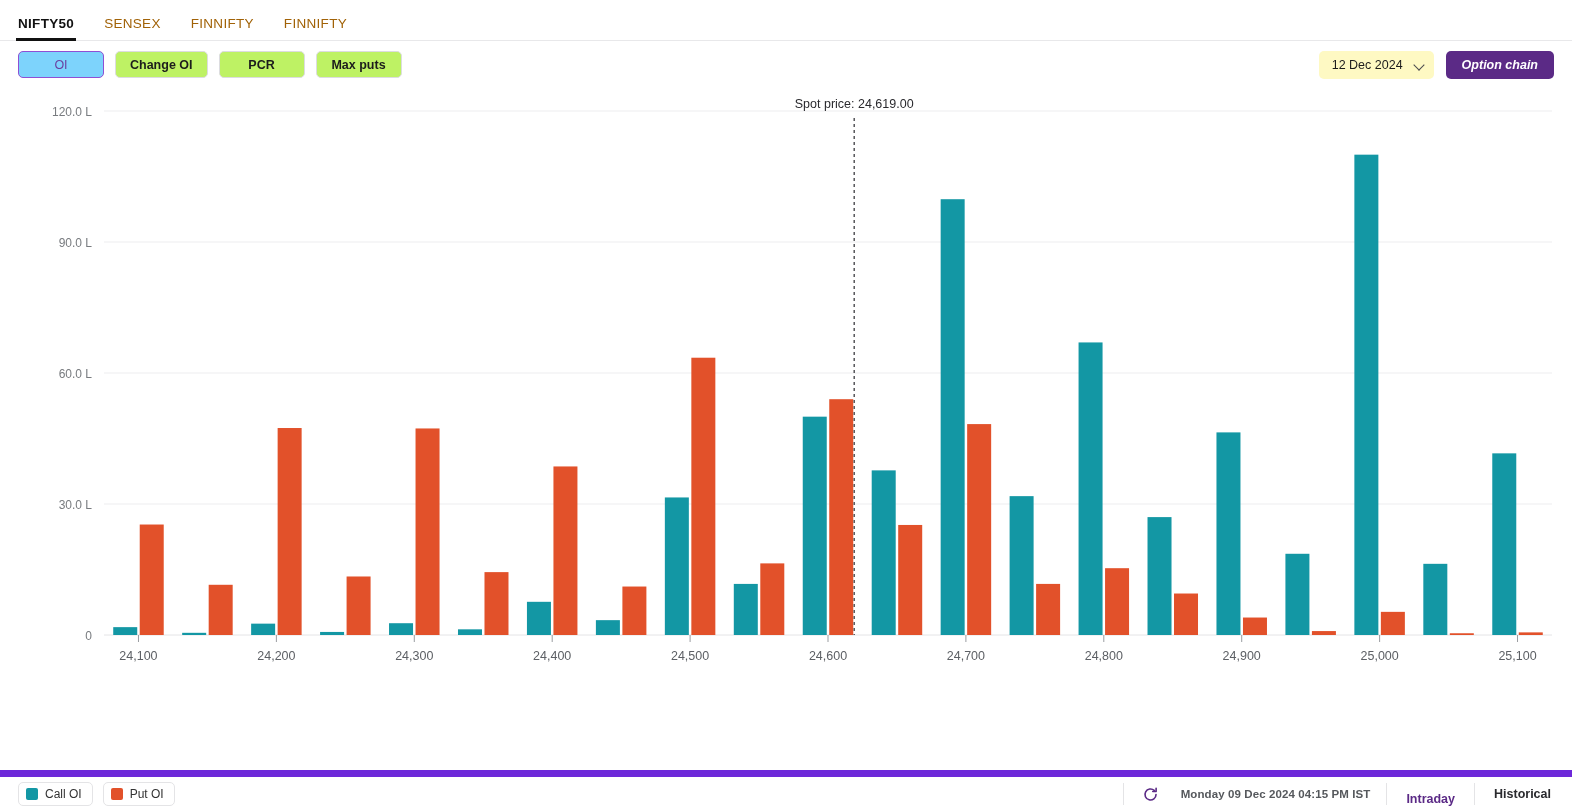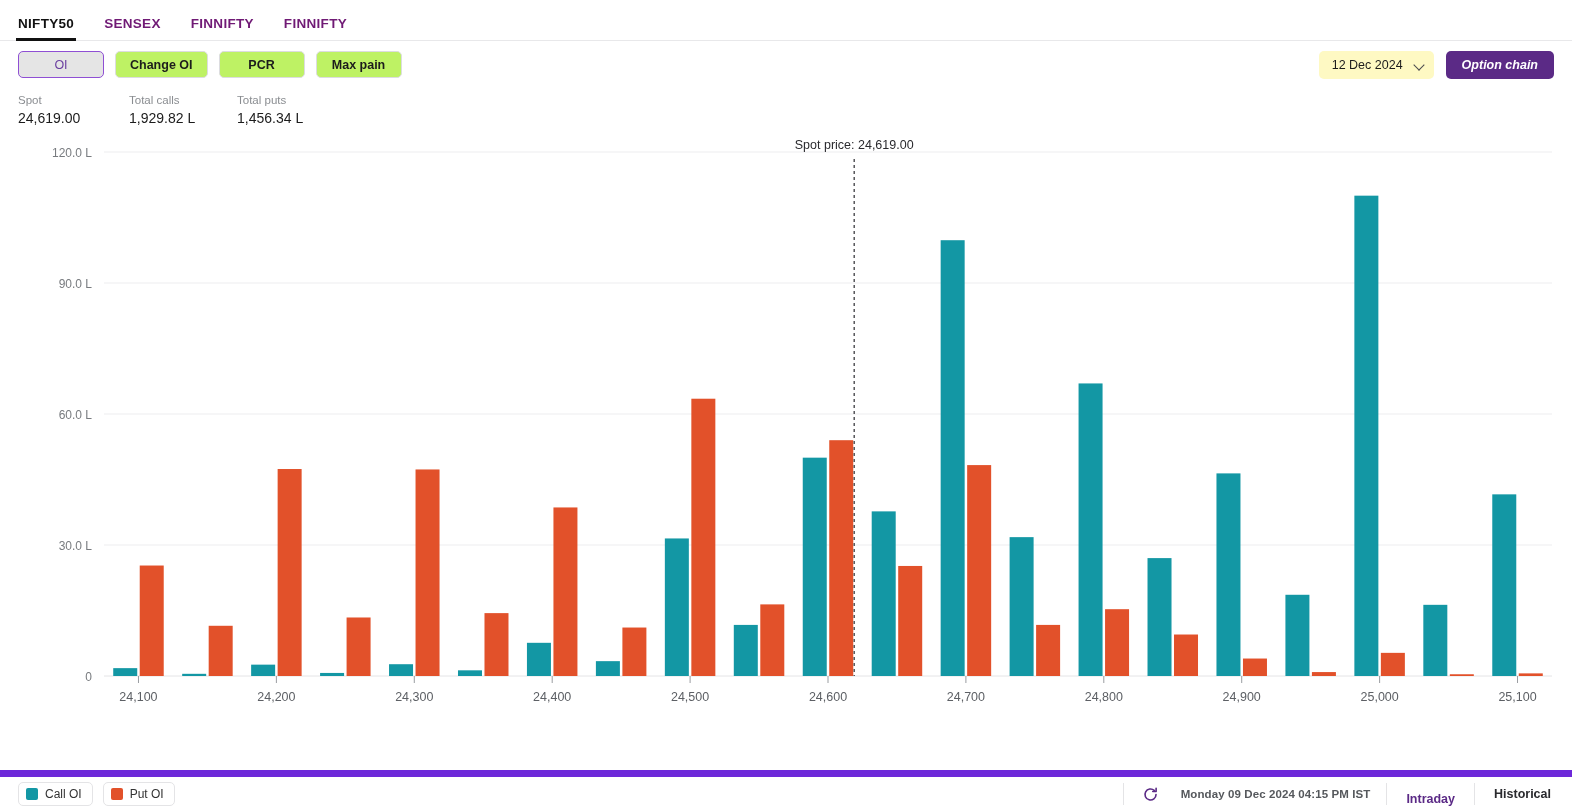--- a/index.html
+++ b/index.html
@@ -14,22 +14,22 @@
 
   
   .tabs {
     display: flex; align-items: flex-end;
     height: 41px; padding: 0 18px;
     border-bottom: 1px solid #e8e8ea;
     gap: 30px;
   }
   .tab {
     font-size: 13.5px; letter-spacing: .3px;
-    color: #701a75; padding-bottom: 9px;
-    cursor: pointer; position: relative; font-weight: 700;
+    color: #a16207; padding-bottom: 9px;
+    cursor: pointer; position: relative; font-weight: 400;
   }
   .tab.active { color: #111; font-weight: 700; }
   .tab.active::after {
     content: ""; position: absolute; left: -2px; right: -2px; bottom: -1px;
     height: 3px; background: #111;
   }
 
   
   .toolbar {
     display: flex; align-items: center;
@@ -39,21 +39,21 @@
   .seg-group { display: flex; gap: 11px; }
   .seg {
     height: 27px; min-width: 86px; padding: 0 14px;
     border: 1px solid #dcdce0; border-radius: 5px;
     background: #bef264; color: #1c1c1c;
     font-size: 12.5px; font-weight: 700;
     display: flex; align-items: center; justify-content: center;
     cursor: pointer; font-family: "Liberation Sans", sans-serif;
   }
   .seg.selected {
-    border-color: #8f4fd4; background: #e5e5e5; color: #6b3fa0; font-weight: 400;
+    border-color: #8f4fd4; background: #7dd3fc; color: #6b3fa0; font-weight: 400;
   }
   .toolbar-right {
     margin-left: auto; display: flex; align-items: center; gap: 12px;
   }
   .date-select {
     height: 28px; padding: 0 10px 0 13px;
     background: #fef9c3; border: none; border-radius: 5px;
     display: flex; align-items: center; gap: 12px;
     font-size: 12.5px; color: #1c1c1c; cursor: pointer;
     min-width: 102px;
@@ -141,48 +141,34 @@
       <div class="seg selected">
           <span>OI</span>
         </div>
       <div class="seg">
           <span>Change OI</span>
         </div>
       <div class="seg">
           <span>PCR</span>
         </div>
       <div class="seg">
-          <span>Max pain</span>
+          <span>Max puts</span>
         </div>
     </div>
     <div class="toolbar-right">
       <div class="date-select">
         <span>12 Dec 2024</span>
         <span class="chev"></span>
       </div>
       <button class="btn-primary">
           <span>Option chain</span>
         </button>
     </div>
   </div>
 
-  <div class="stats">
-    <div class="stat">
-      <span class="stat-label">Spot</span>
-      <span class="stat-value">24,619.00</span>
-    </div>
-    <div class="stat">
-      <span class="stat-label">Total calls</span>
-      <span class="stat-value">1,929.82 L</span>
-    </div>
-    <div class="stat">
-      <span class="stat-label">Total puts</span>
-      <span class="stat-value">1,456.34 L</span>
-    </div>
-  </div>
 
   <div class="chart-wrap">
     <svg class="chart" id="chart-svg" width="1572" height="600" viewBox="0 0 1572 600">
         <line x1="104" y1="539" x2="1552" y2="539" class="axisline"></line>
         <text x="92" y="543.5" class="ytick">0</text>
         <line x1="104" y1="408" x2="1552" y2="408" class="gridline"></line>
         <text x="92" y="412.5" class="ytick">30.0 L</text>
         <line x1="104" y1="277" x2="1552" y2="277" class="gridline"></line>
         <text x="92" y="281.5" class="ytick">60.0 L</text>
         <line x1="104" y1="146" x2="1552" y2="146" class="gridline"></line>

